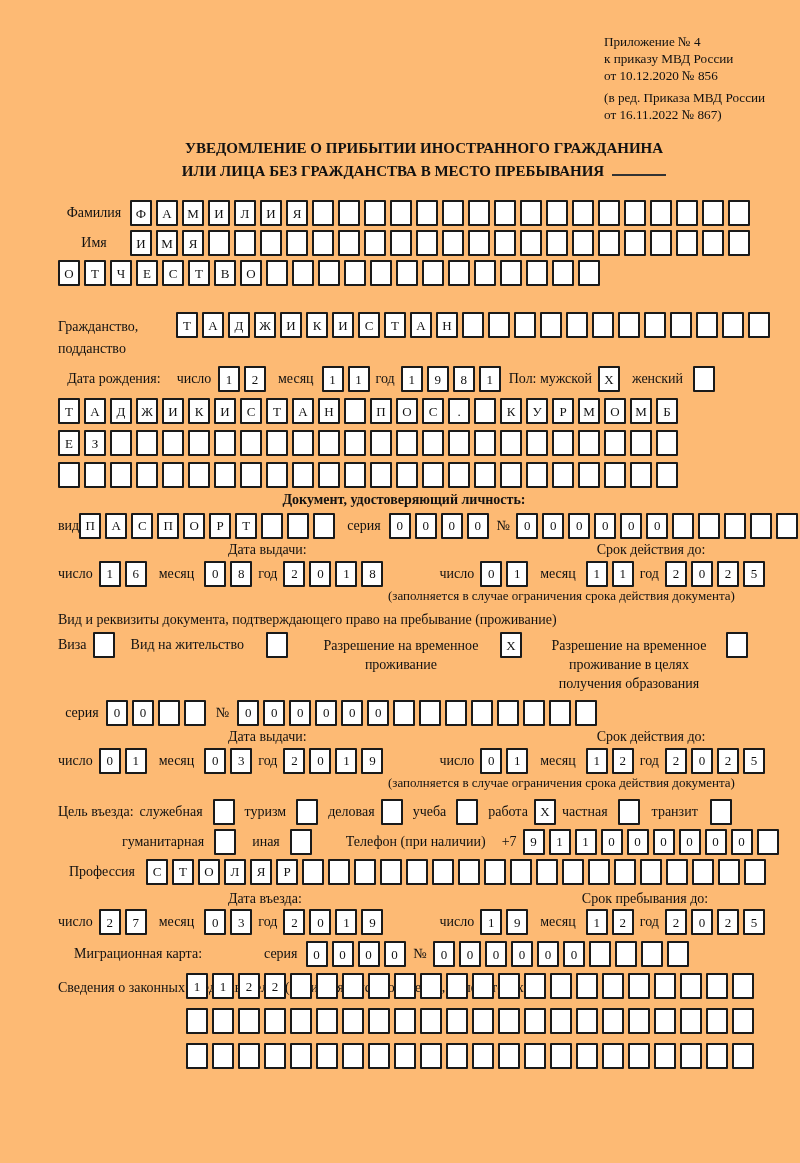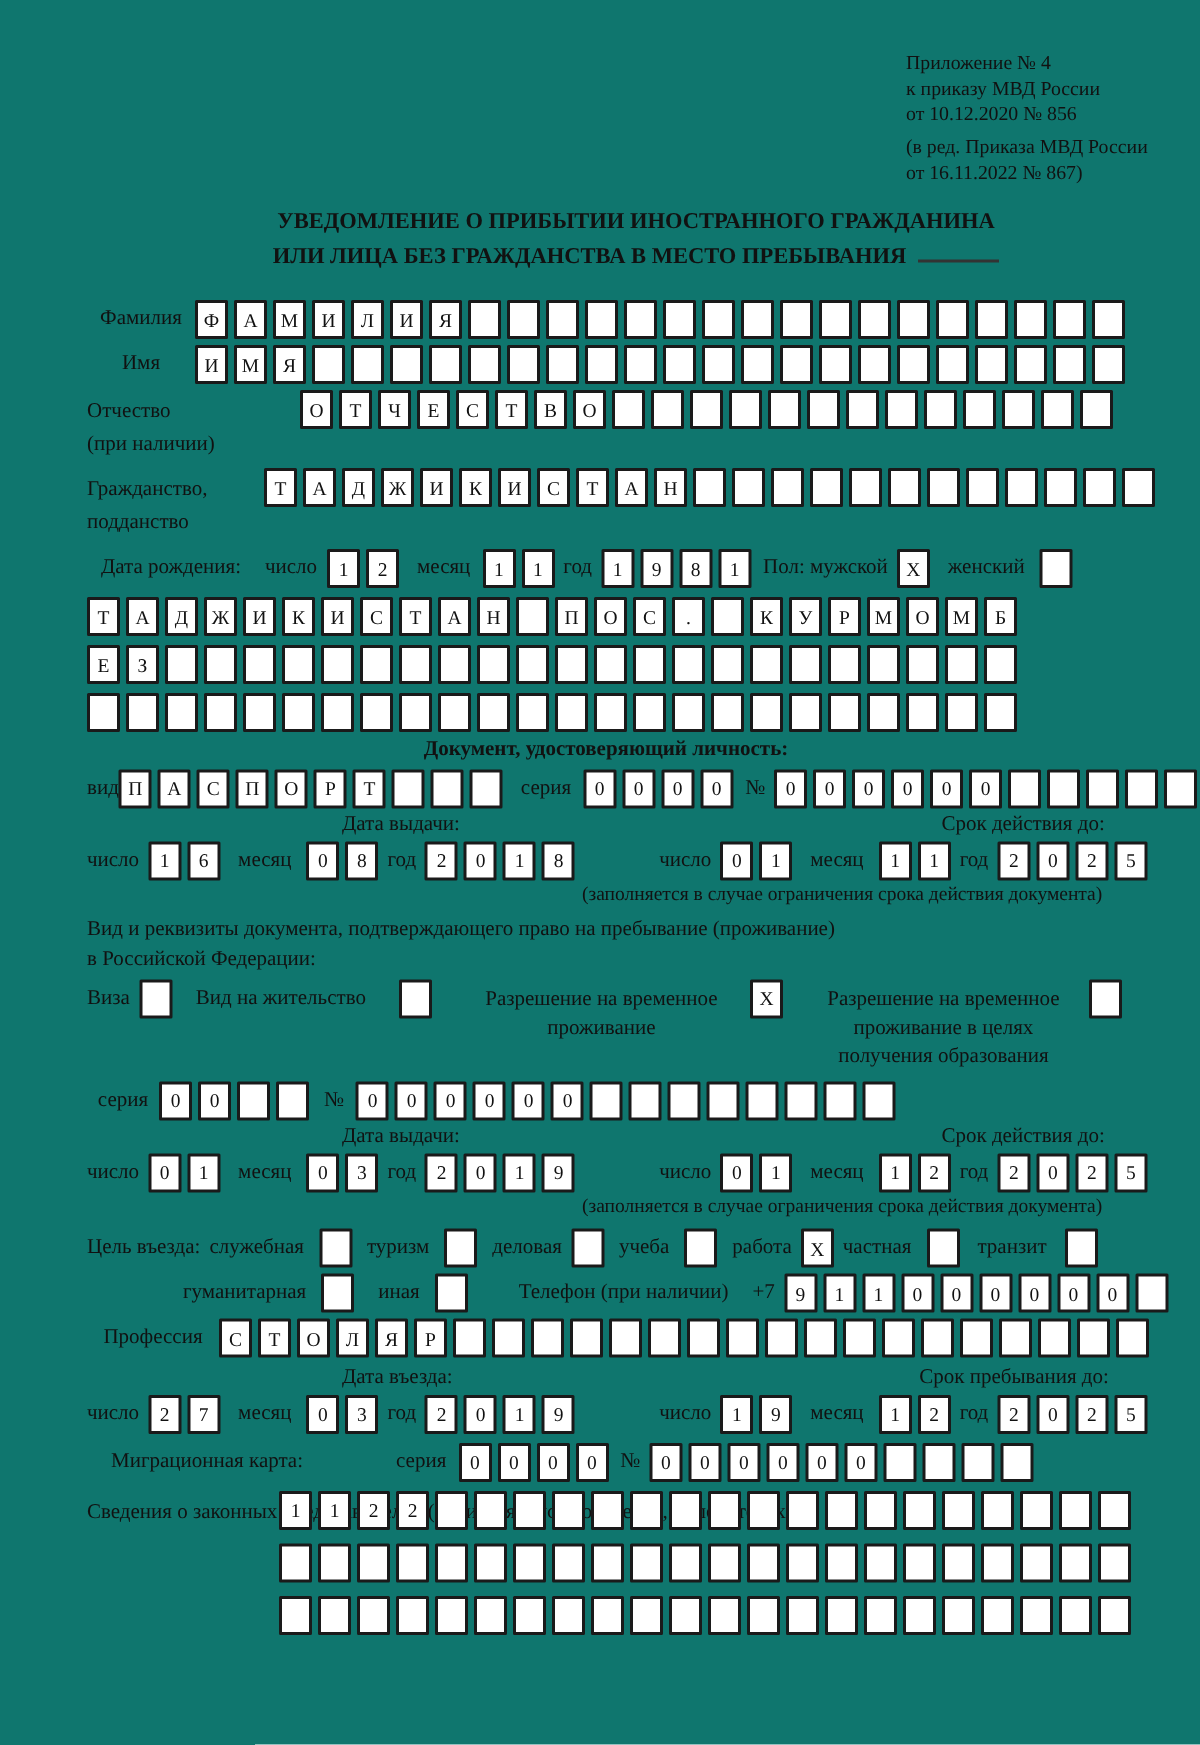--- a/index.html
+++ b/index.html
@@ -1,39 +1,39 @@
 <!DOCTYPE html>
 <html><head>
 <meta charset="utf-8">
 <style>
   html,body{margin:0;padding:0;background:#fff;}
   .page{
     width:800px;height:1163px;box-sizing:border-box;position:relative;
-    padding:34px 10px 0 58px;background:#0f766e;color:#111;
+    padding:34px 10px 0 58px;background:#fdba74;color:#111;
     font-family:"Liberation Serif","DejaVu Serif",serif;font-size:14px;line-height:1.2;
     overflow:hidden;
   }
   .appendix{width:180px;margin-left:auto;margin-right:6px;font-size:13.2px;line-height:1.28;}
   .appendix .gap{height:5px;}
   .forma{text-align:right;font-weight:bold;font-size:14.5px;margin-top:12px;padding-right:18px;letter-spacing:.4px;}
   .title{text-align:center;font-weight:bold;font-size:15px;line-height:1.5;margin-top:14px;}
   .blank-underline{display:inline-block;width:54px;height:13px;border-bottom:2px solid #333;margin-left:8px;}
   .h1{font-weight:bold;font-size:13.6px;margin-top:24px;white-space:nowrap;}
   .row{display:flex;align-items:flex-start;margin-top:4px;}
   .lbl{white-space:nowrap;padding-top:5px;text-align:center;}
   .lbl2{white-space:nowrap;line-height:1.55;padding-top:4px;}
   .cells{display:flex;gap:4px;}
   .cell{
     width:22px;height:26px;box-sizing:border-box;border:2px solid #1a1a1a;border-radius:1px;
     display:flex;align-items:center;justify-content:center;
     font-size:13px;flex:0 0 auto;background:#fff;
   }
   .stack{display:flex;flex-direction:column;gap:6px;}
   .center-b{text-align:center;font-weight:bold;font-size:14px;margin-top:4px;padding-right:40px;}
-  .dlabels{display:flex;margin-top:3px;white-space:nowrap;gap:31px;}
+  .dlabels{display:flex;margin-top:3px;white-space:nowrap;}
   .note{font-size:13px;margin-top:1px;white-space:nowrap;}
   .opt-text{text-align:center;padding-top:5px;line-height:1.35;}
   .ml6{margin-left:6px;}.ml8{margin-left:8px;}.ml10{margin-left:10px;}
   .ml12{margin-left:12px;}.ml16{margin-left:16px;}.ml20{margin-left:20px;}
 </style>
 </head>
 <body>
 
 <div class="page">
 
@@ -107,24 +107,20 @@
         <div class="cell"></div>
         <div class="cell"></div>
         <div class="cell"></div>
         <div class="cell"></div>
         <div class="cell"></div>
         <div class="cell"></div>
       </div>
   </div>
 
   <div class="row" style="min-height:48px">
-    <span class="lbl2" style="width:142px">
-      <span>Отчество</span><br>
-      <span>(при наличии)</span>
-    </span>
     <div class="cells">
         <div class="cell">О</div>
         <div class="cell">Т</div>
         <div class="cell">Ч</div>
         <div class="cell">Е</div>
         <div class="cell">С</div>
         <div class="cell">Т</div>
         <div class="cell">В</div>
         <div class="cell">О</div>
         <div class="cell"></div>
@@ -365,21 +361,20 @@
         <div class="cell">0</div>
         <div class="cell">2</div>
         <div class="cell">5</div>
       </div>
   </div>
 
   <div class="note" style="margin-left:330px">(заполняется в случае ограничения срока действия документа)</div>
 
   <div style="margin-top:8px">
     <div>Вид и реквизиты документа, подтверждающего право на пребывание (проживание)</div>
-    <div style="margin-top:4px">в Российской Федерации:</div>
   </div>
 
   <div class="row" style="margin-top:4px">
     <span class="lbl">Виза</span>
     <div class="cells ml6">
         <div class="cell"></div>
       </div>
     <span class="lbl ml16">Вид на жительство</span>
     <div class="cells" style="margin-left:22px">
         <div class="cell"></div>

